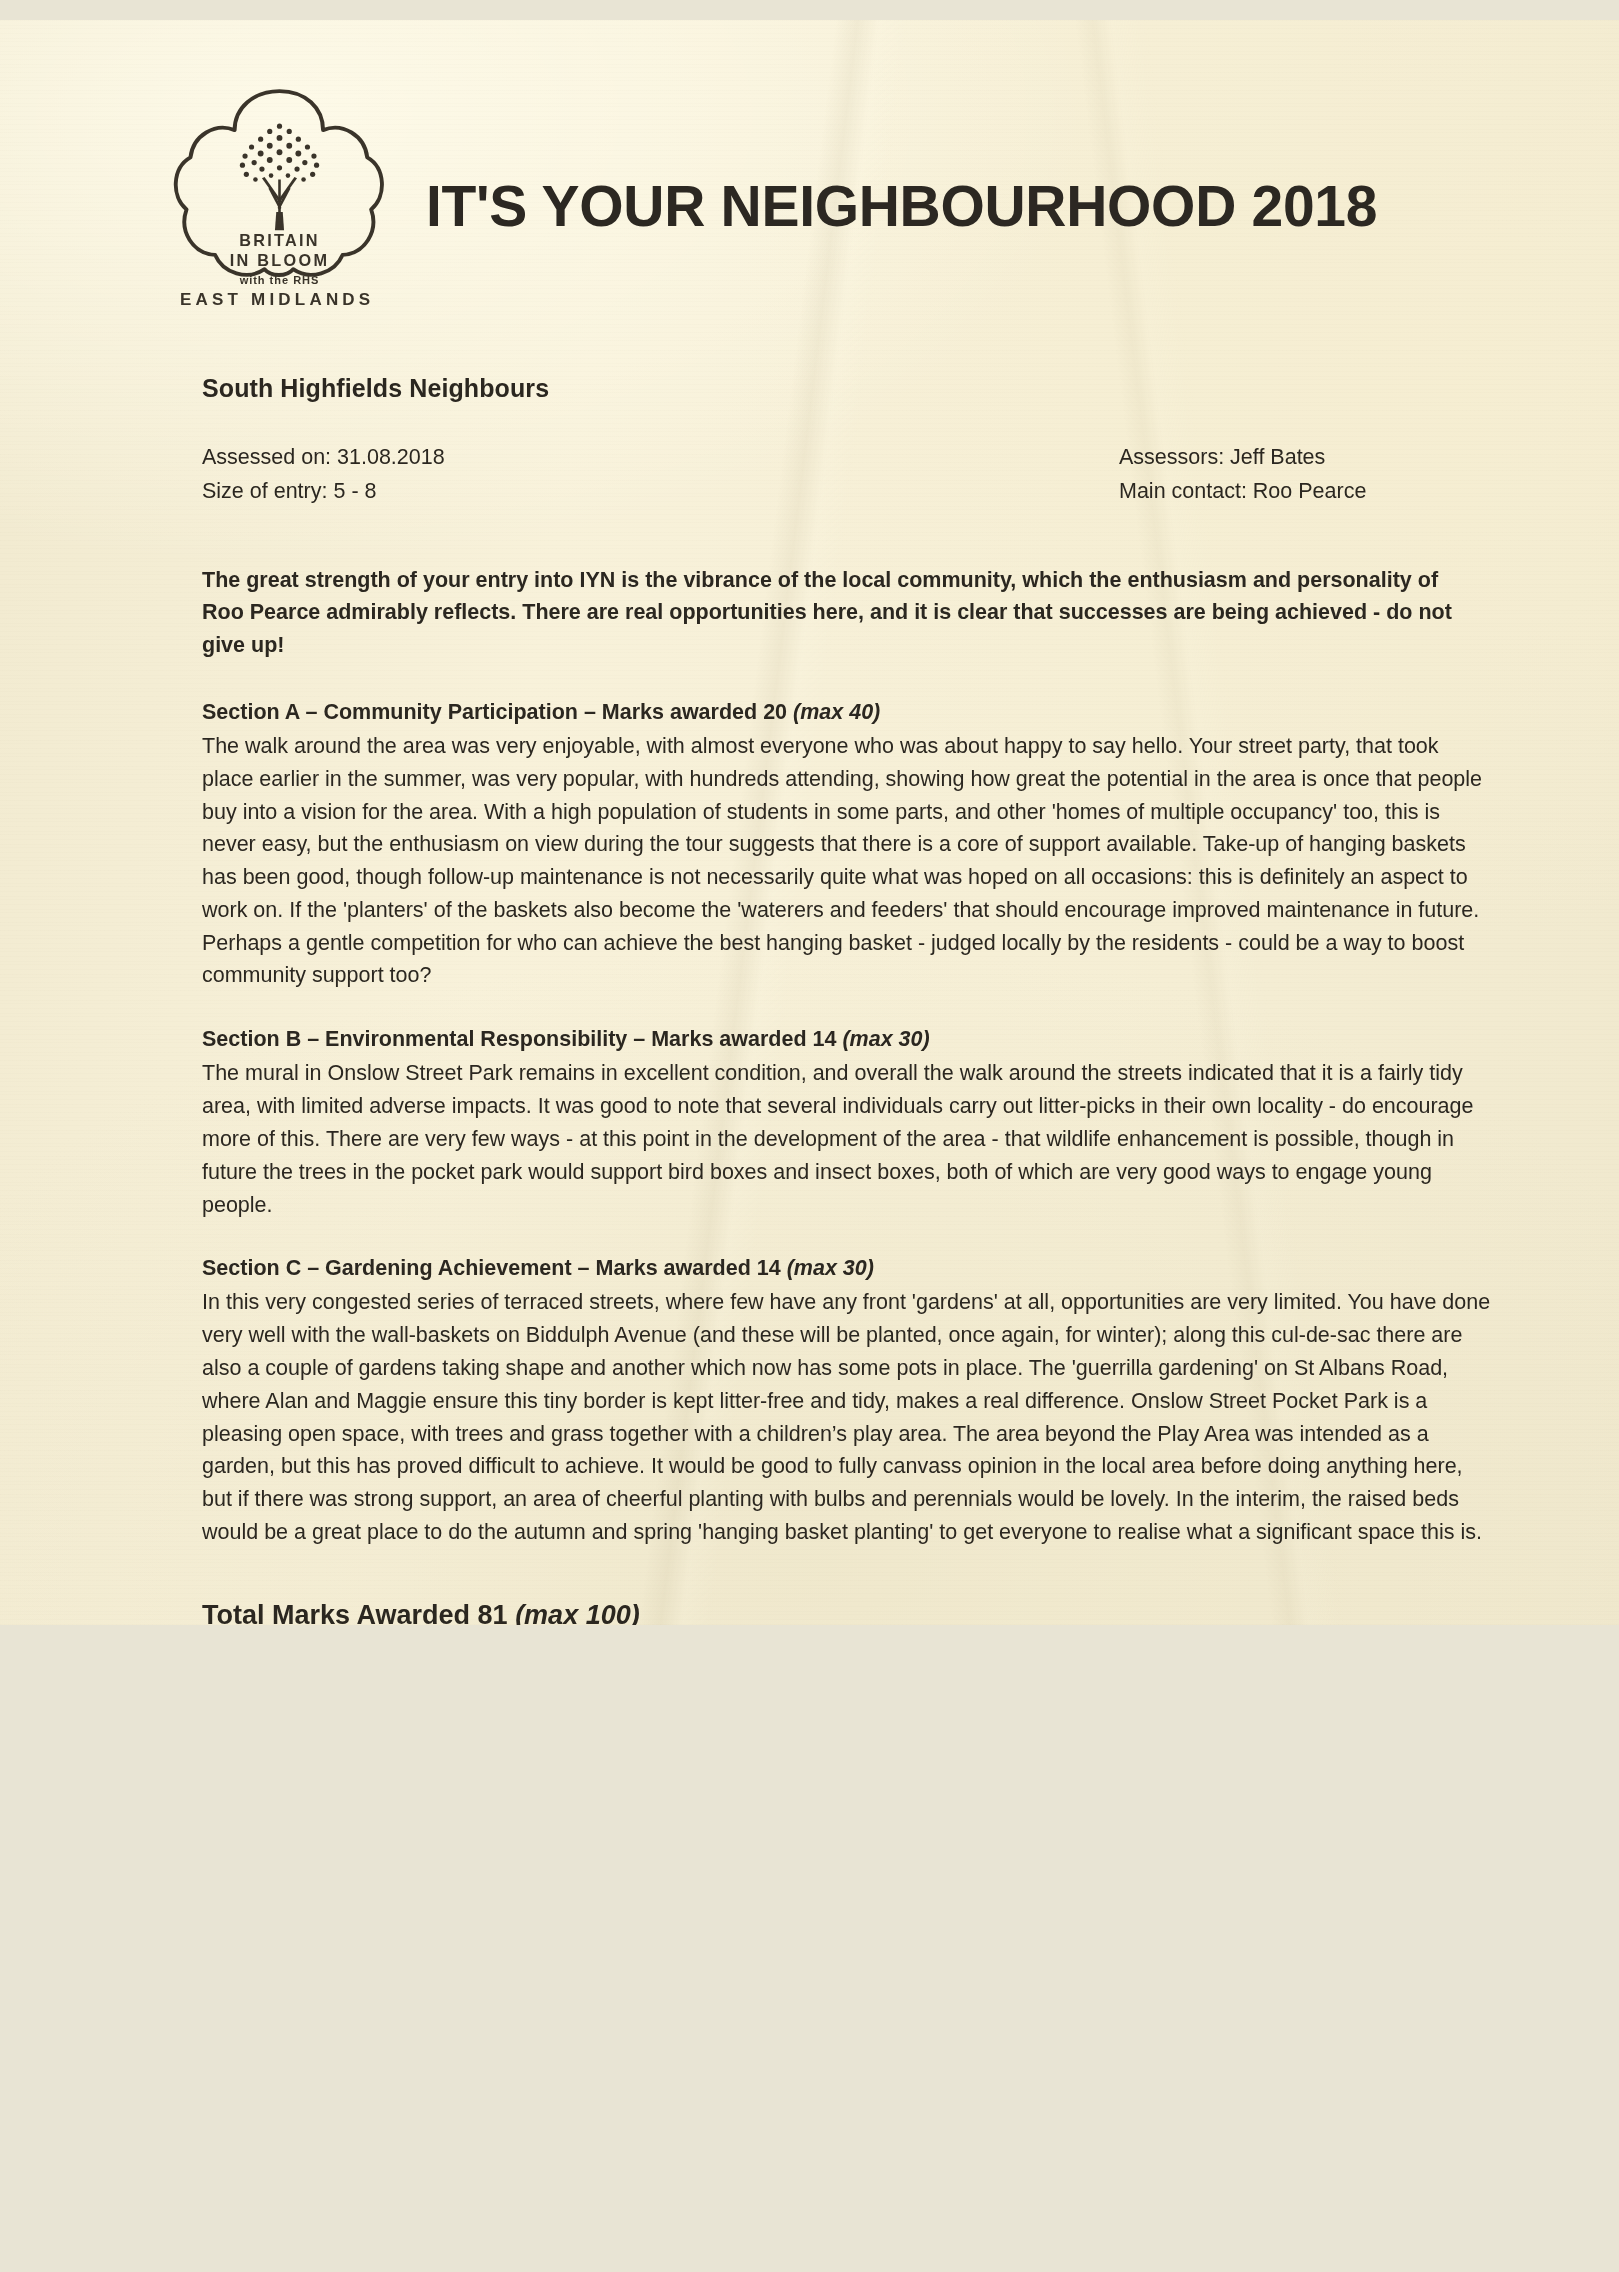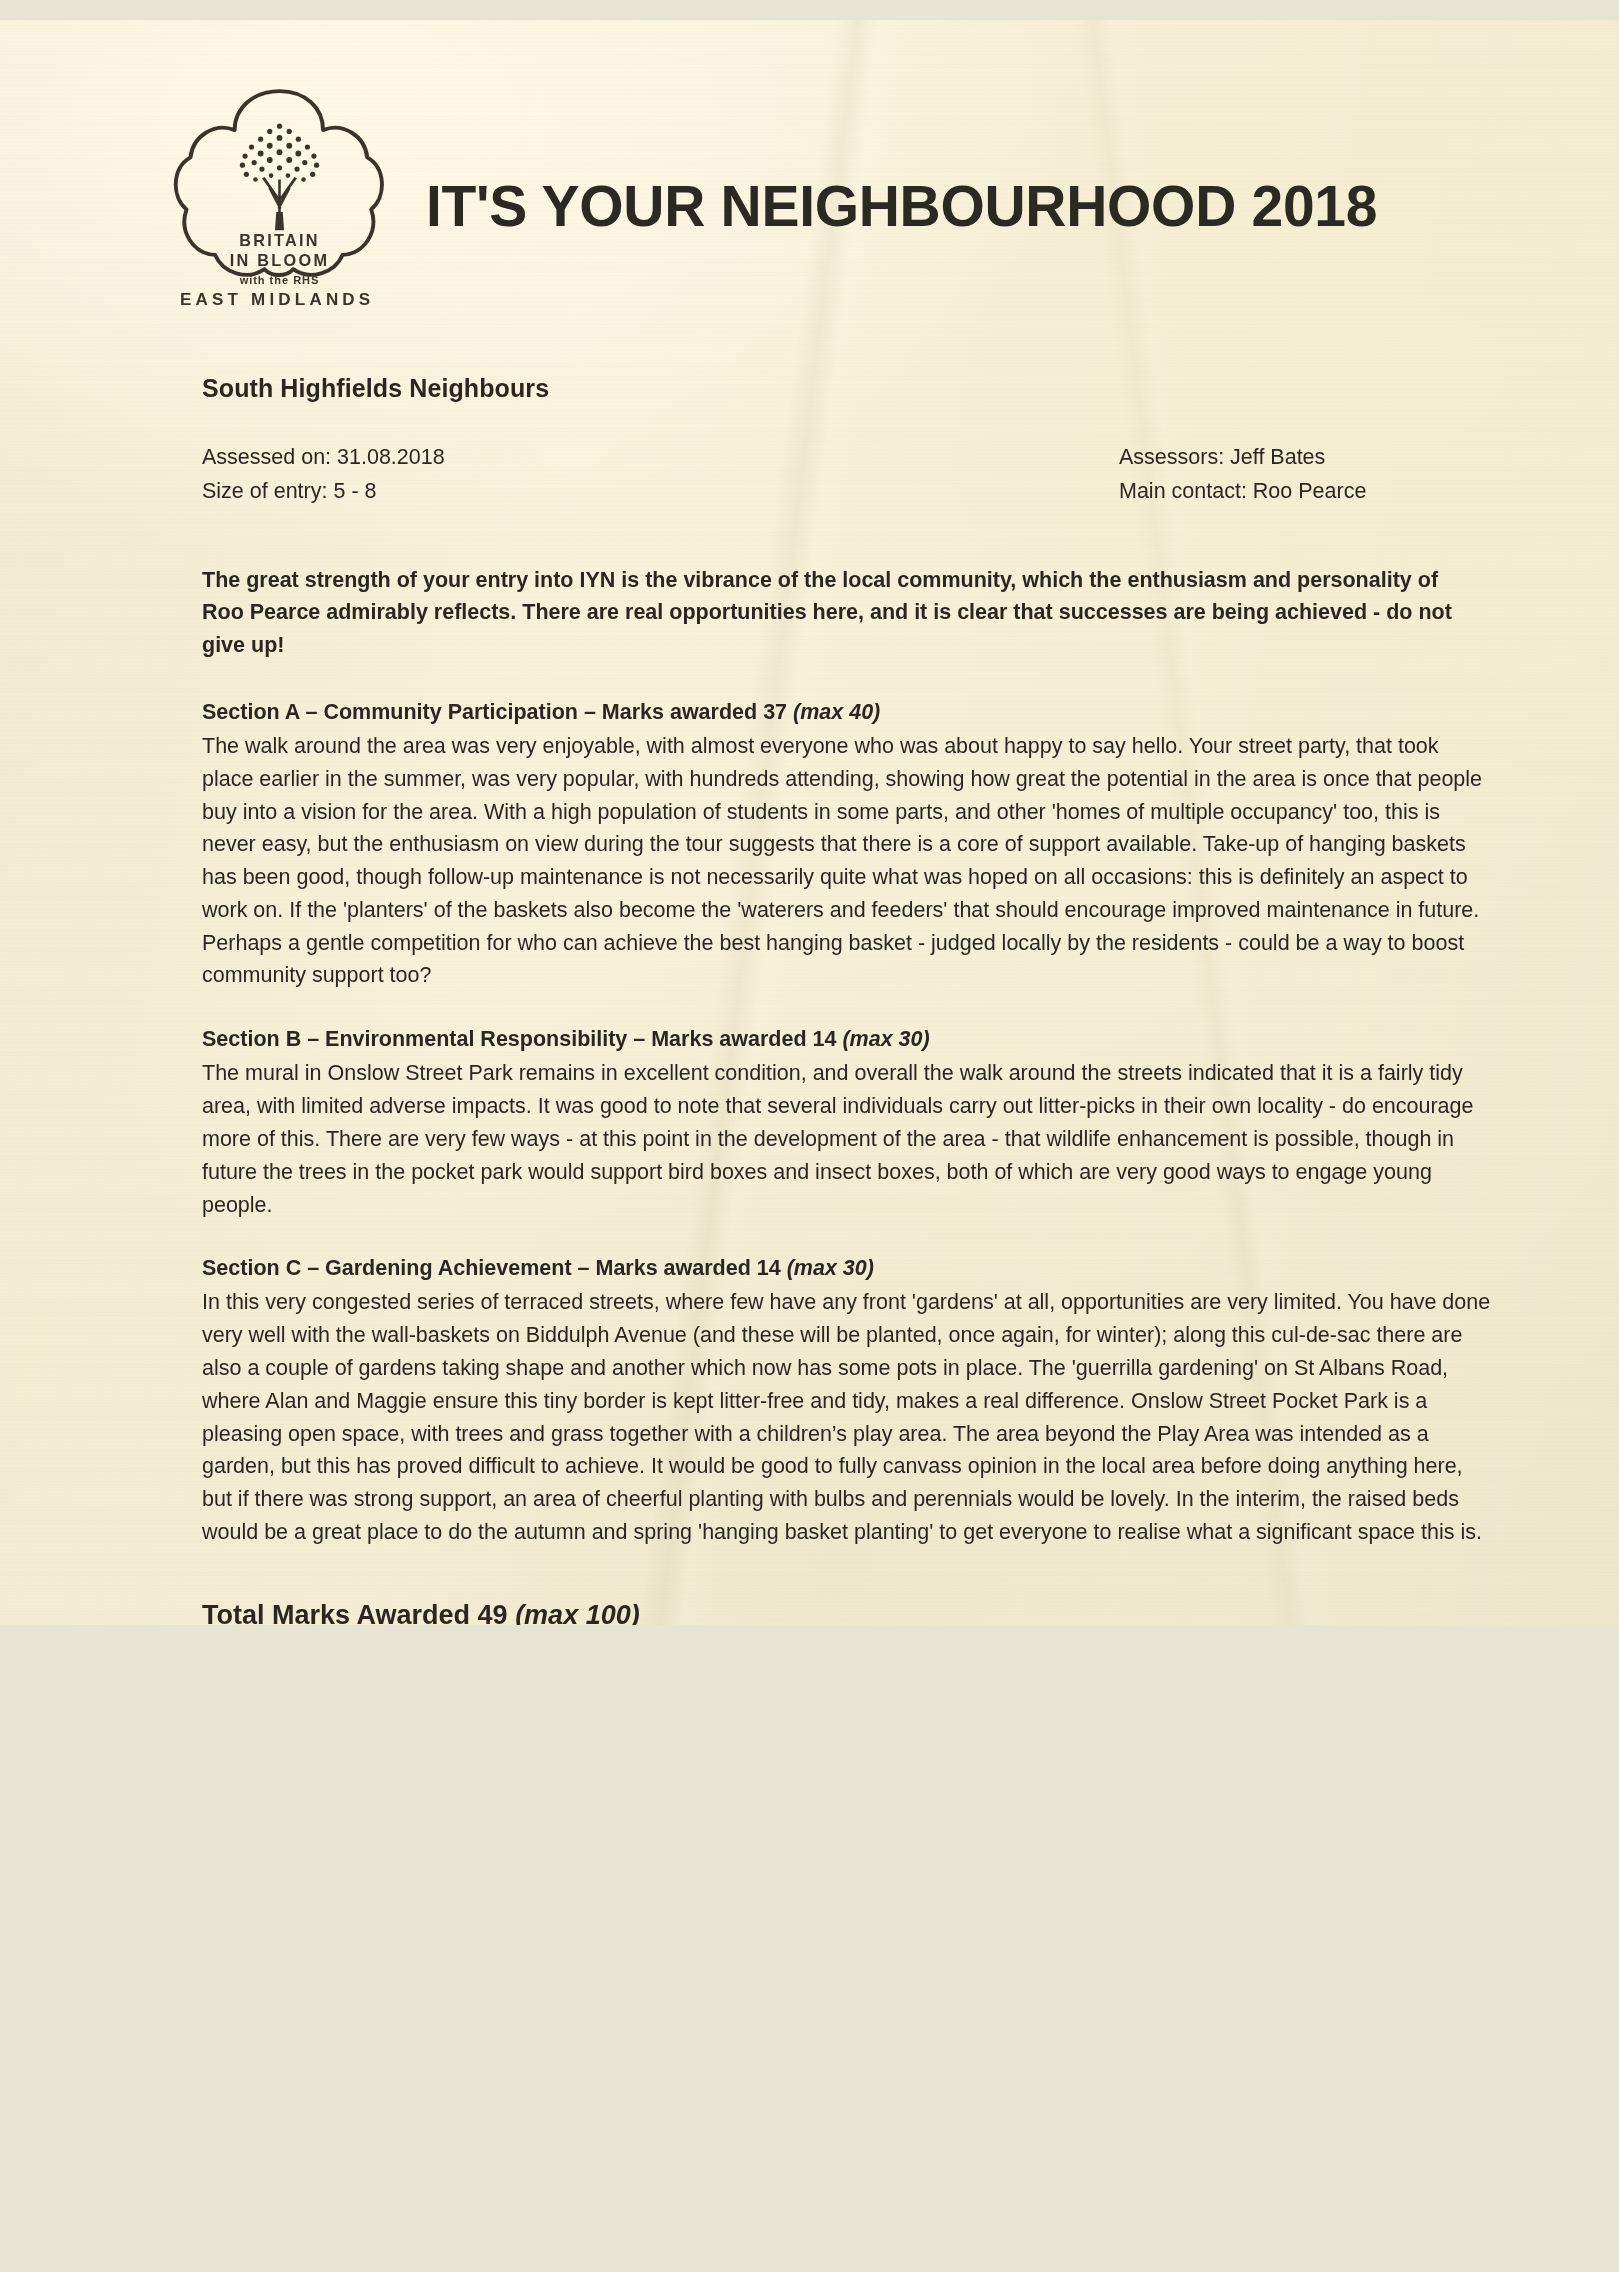--- a/index.html
+++ b/index.html
@@ -235,21 +235,21 @@
       <div class="meta-row">
         <span class="meta-left">Size of entry: 5 - 8</span>
         <span class="meta-right">Main contact: Roo Pearce</span>
       </div>
     </div>
 
     <p class="intro">The great strength of your entry into IYN is the vibrance of the local community, which the enthusiasm and personality of Roo Pearce admirably reflects. There are real opportunities here, and it is clear that successes are being achieved - do not give up!</p>
 
     <div class="section">
       <div class="section-heading">
-        <span>Section A – Community Participation – Marks awarded 37</span>
+        <span>Section A – Community Participation – Marks awarded 20</span>
         <span class="maxnote">(max 40)</span>
       </div>
       <div class="section-body">The walk around the area was very enjoyable, with almost everyone who was about happy to say hello. Your street party, that took place earlier in the summer, was very popular, with hundreds attending, showing how great the potential in the area is once that people buy into a vision for the area. With a high population of students in some parts, and other 'homes of multiple occupancy' too, this is never easy, but the enthusiasm on view during the tour suggests that there is a core of support available. Take-up of hanging baskets has been good, though follow-up maintenance is not necessarily quite what was hoped on all occasions: this is definitely an aspect to work on. If the 'planters' of the baskets also become the 'waterers and feeders' that should encourage improved maintenance in future. Perhaps a gentle competition for who can achieve the best hanging basket - judged locally by the residents - could be a way to boost community support too?</div>
     </div>
 
     <div class="section">
       <div class="section-heading">
         <span>Section B – Environmental Responsibility – Marks awarded 14</span>
         <span class="maxnote">(max 30)</span>
       </div>
@@ -258,21 +258,21 @@
 
     <div class="section">
       <div class="section-heading">
         <span>Section C – Gardening Achievement – Marks awarded 14</span>
         <span class="maxnote">(max 30)</span>
       </div>
       <div class="section-body">In this very congested series of terraced streets, where few have any front 'gardens' at all, opportunities are very limited. You have done very well with the wall-baskets on Biddulph Avenue (and these will be planted, once again, for winter); along this cul-de-sac there are also a couple of gardens taking shape and another which now has some pots in place. The 'guerrilla gardening' on St Albans Road, where Alan and Maggie ensure this tiny border is kept litter-free and tidy, makes a real difference. Onslow Street Pocket Park is a pleasing open space, with trees and grass together with a children’s play area. The area beyond the Play Area was intended as a garden, but this has proved difficult to achieve. It would be good to fully canvass opinion in the local area before doing anything here, but if there was strong support, an area of cheerful planting with bulbs and perennials would be lovely. In the interim, the raised beds would be a great place to do the autumn and spring 'hanging basket planting' to get everyone to realise what a significant space this is.</div>
     </div>
 
     <div class="total-line">
-      <span>Total Marks Awarded 49</span>
+      <span>Total Marks Awarded 81</span>
       <span class="maxnote">(max 100)</span>
     </div>
 
     <div class="award-line">
       <span>Award achieved: </span><span class="award-value">Level 3 Advancing</span>
     </div>
 
   </div>
 </div>
 

